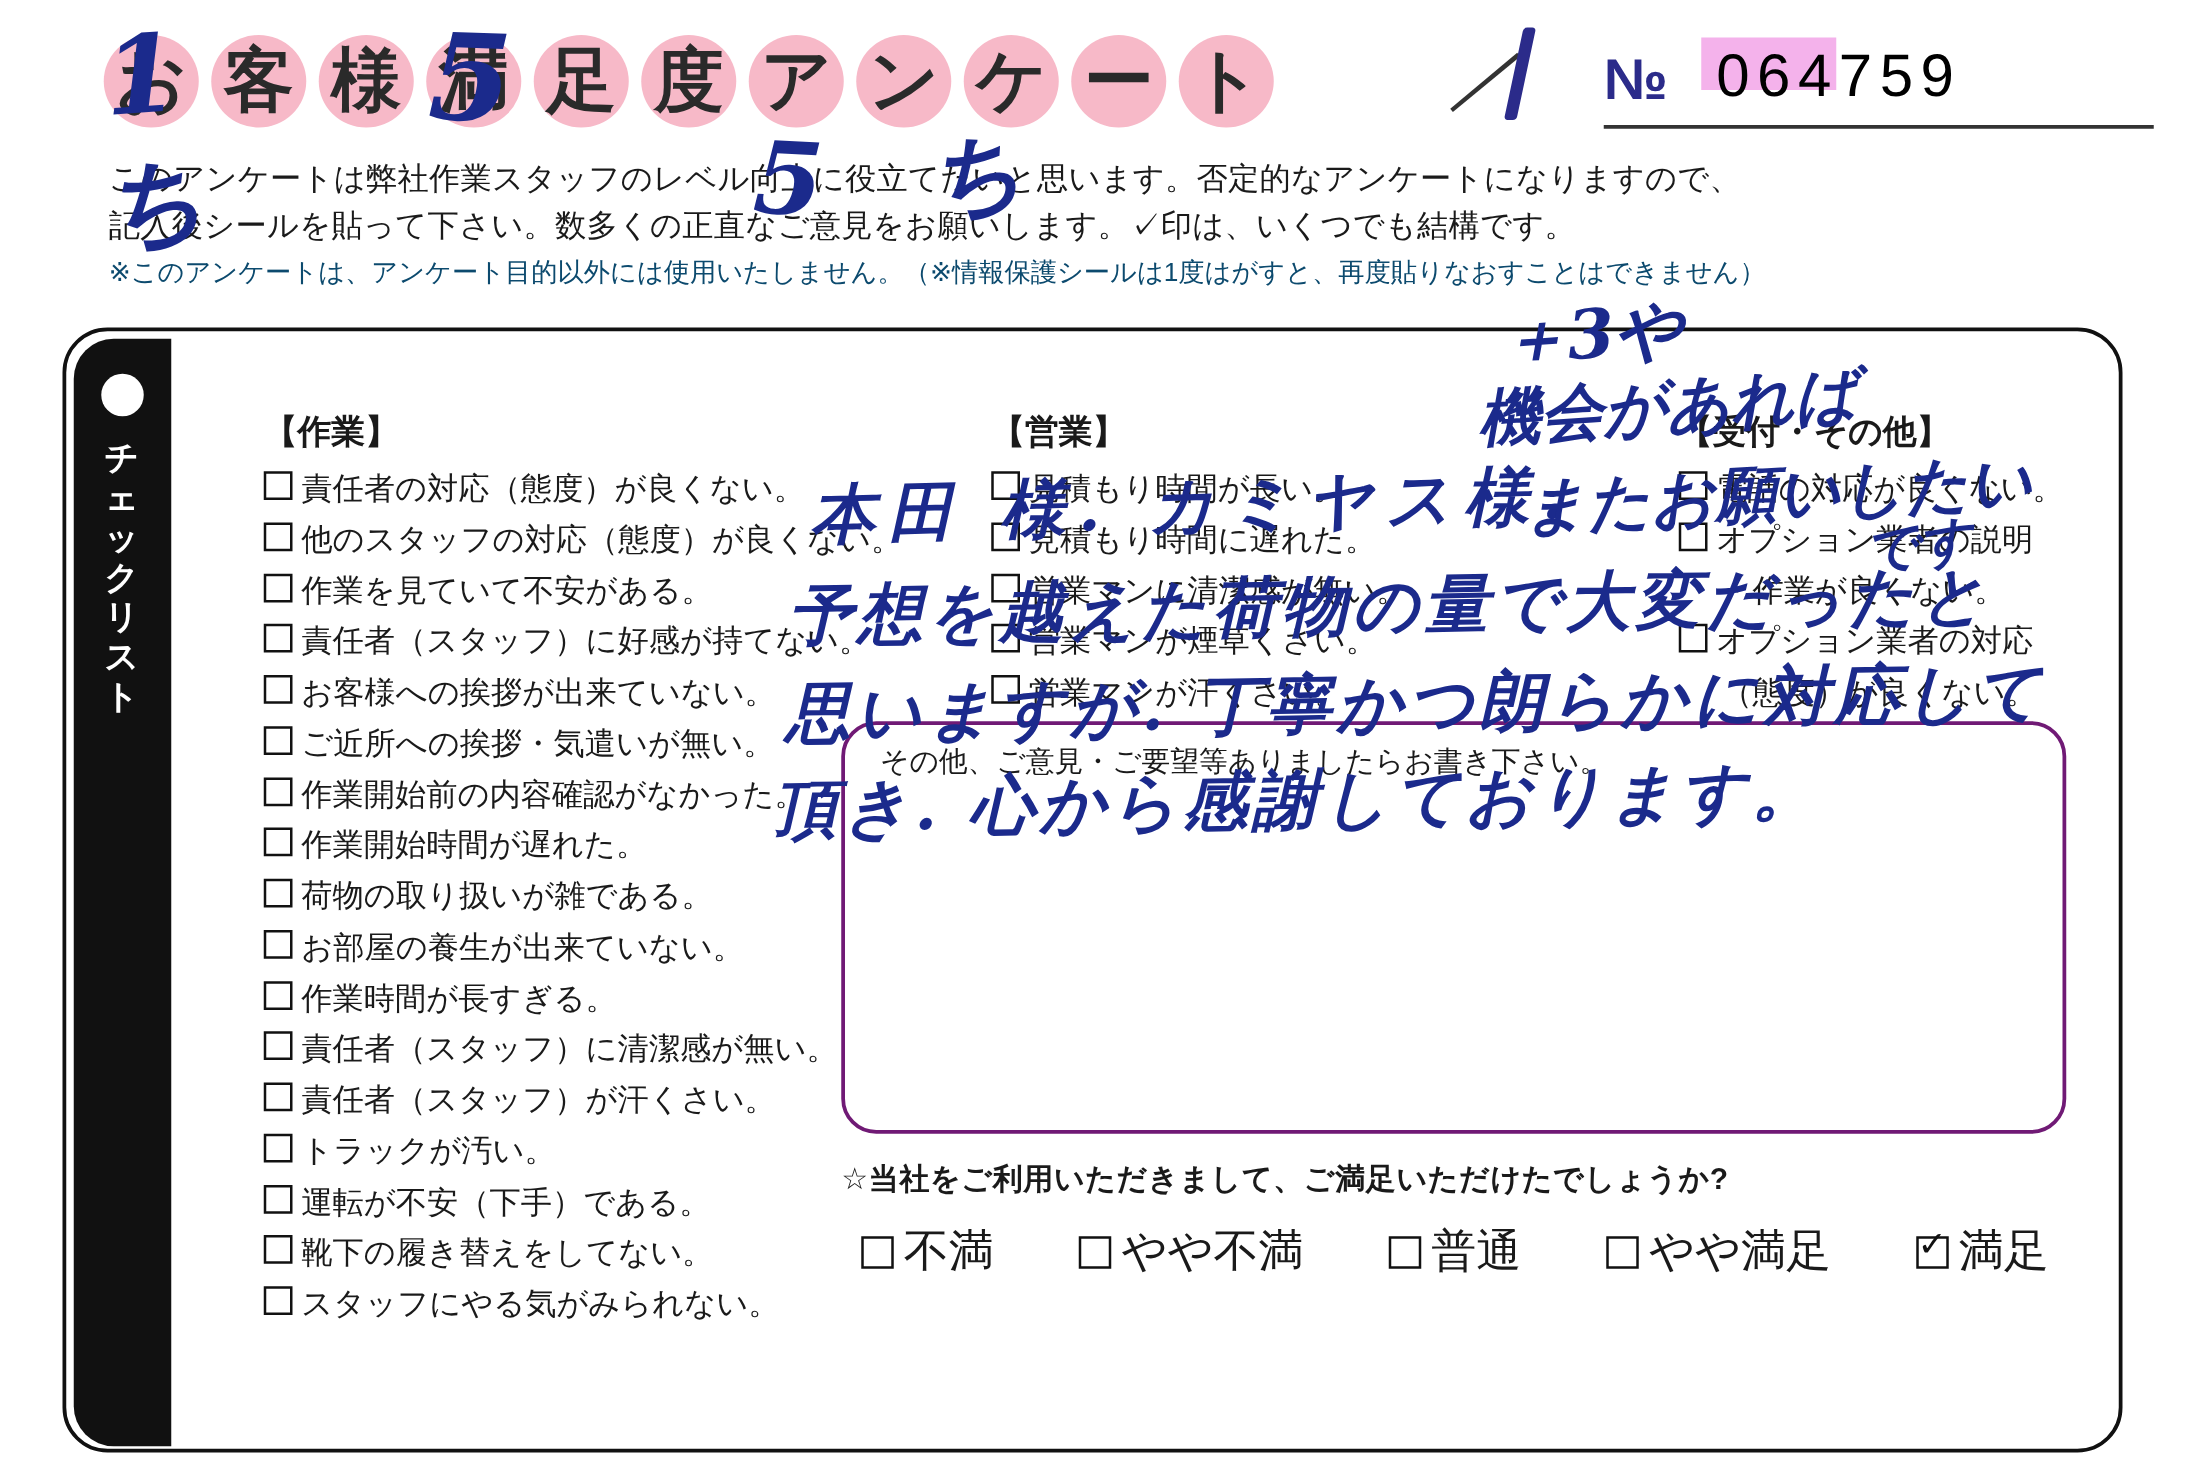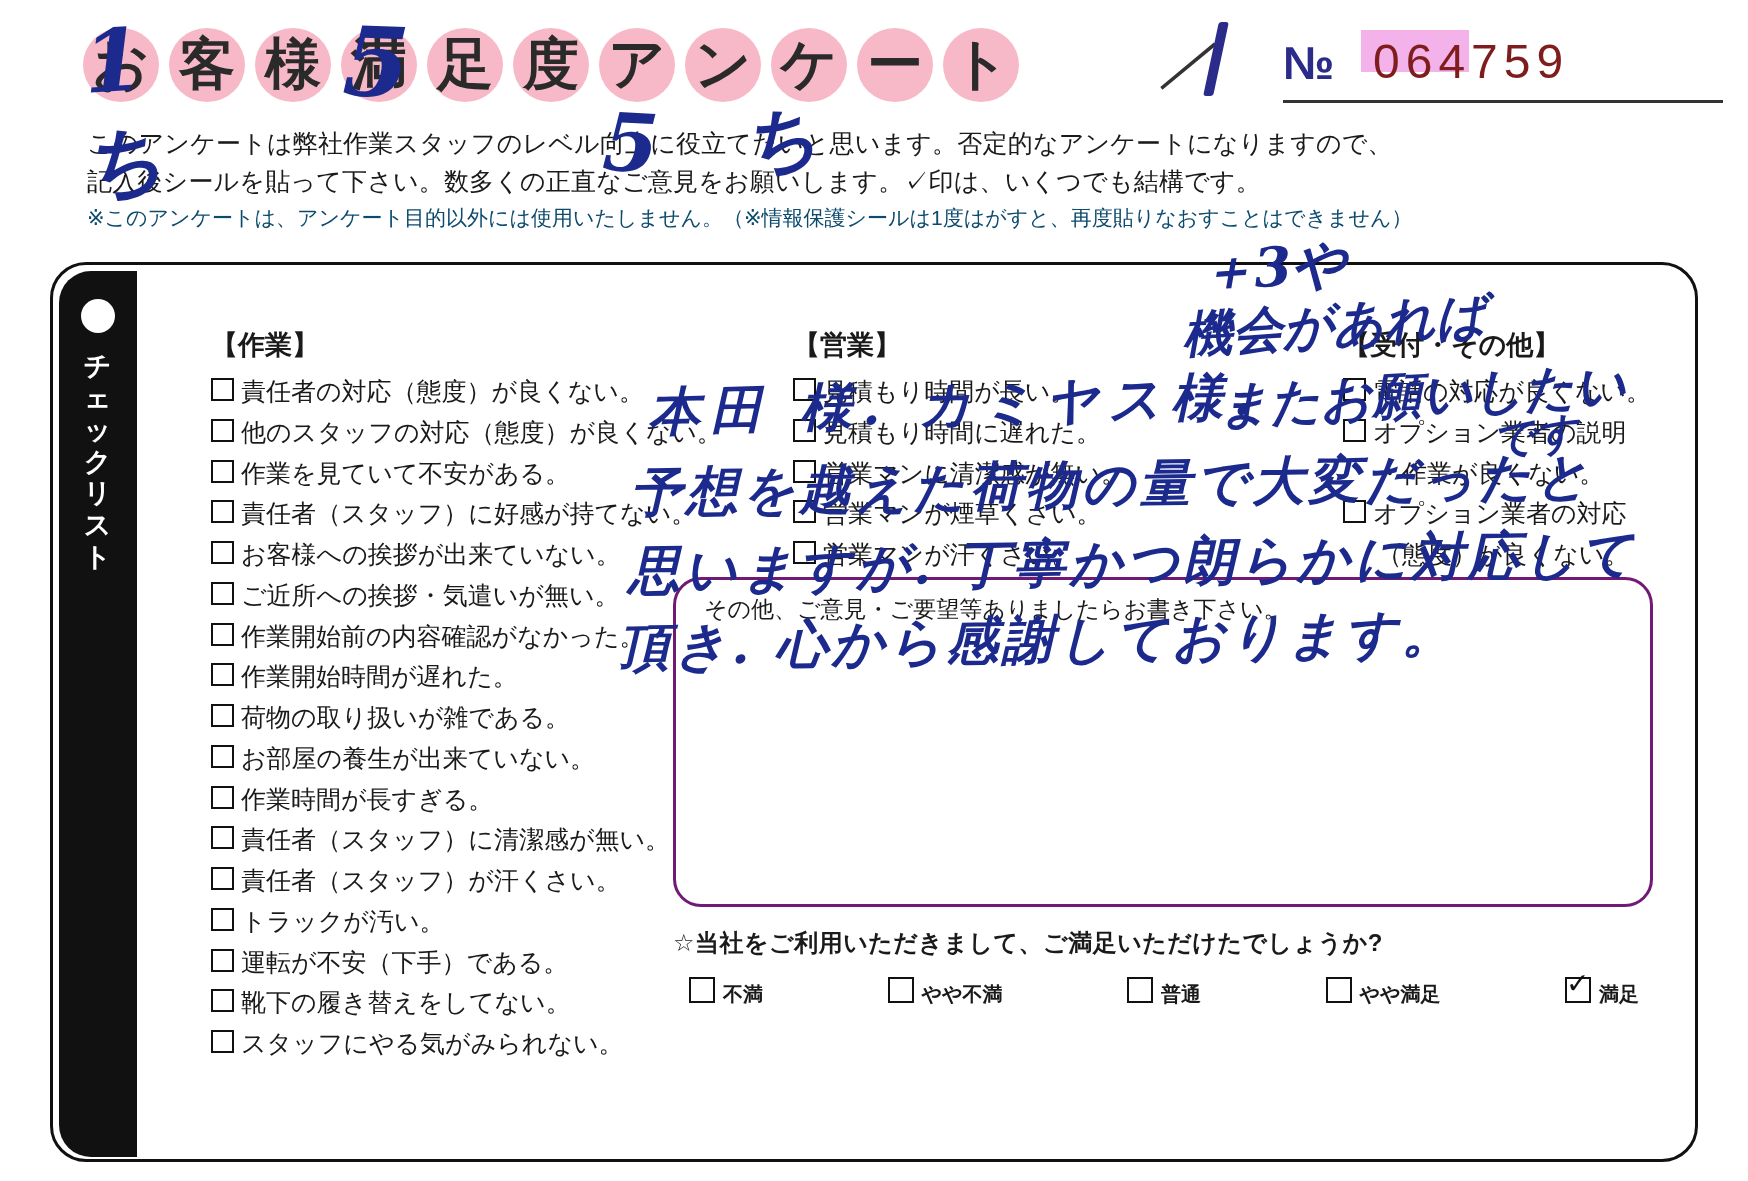--- a/index.html
+++ b/index.html
@@ -82,21 +82,21 @@
     left: 1318px; top: 30px;
     width: 108px; height: 42px;
     background: #f2a4e8;
     opacity: .85;
   }
   #no-value {
     position: absolute;
     left: 1330px; top: 34px;
     font-size: 48px;
     letter-spacing: 6px;
-    color: #7f1d1d;
+    color: #000000;
   }
   #no-underline {
     position: absolute;
     left: 1240px; top: 100px;
     width: 440px;
     height: 3px;
     background: #333;
   }
 
   #intro {
@@ -249,22 +249,22 @@
     letter-spacing: .5px;
   }
   #sat-options {
     position: absolute;
     left: 636px; top: 712px;
     width: 950px;
     display: flex;
     justify-content: space-between;
   }
   .sat-opt {
-    font-size: 20px;
-    font-weight: 700;
+    font-size: 36px;
+    font-weight: 400;
     white-space: nowrap;
   }
   .sat-opt .sbox {
     display: inline-block;
     position: relative;
     width: 22px; height: 22px;
     border: 2px solid #111;
     margin-right: 8px;
     vertical-align: -2px;
   }

